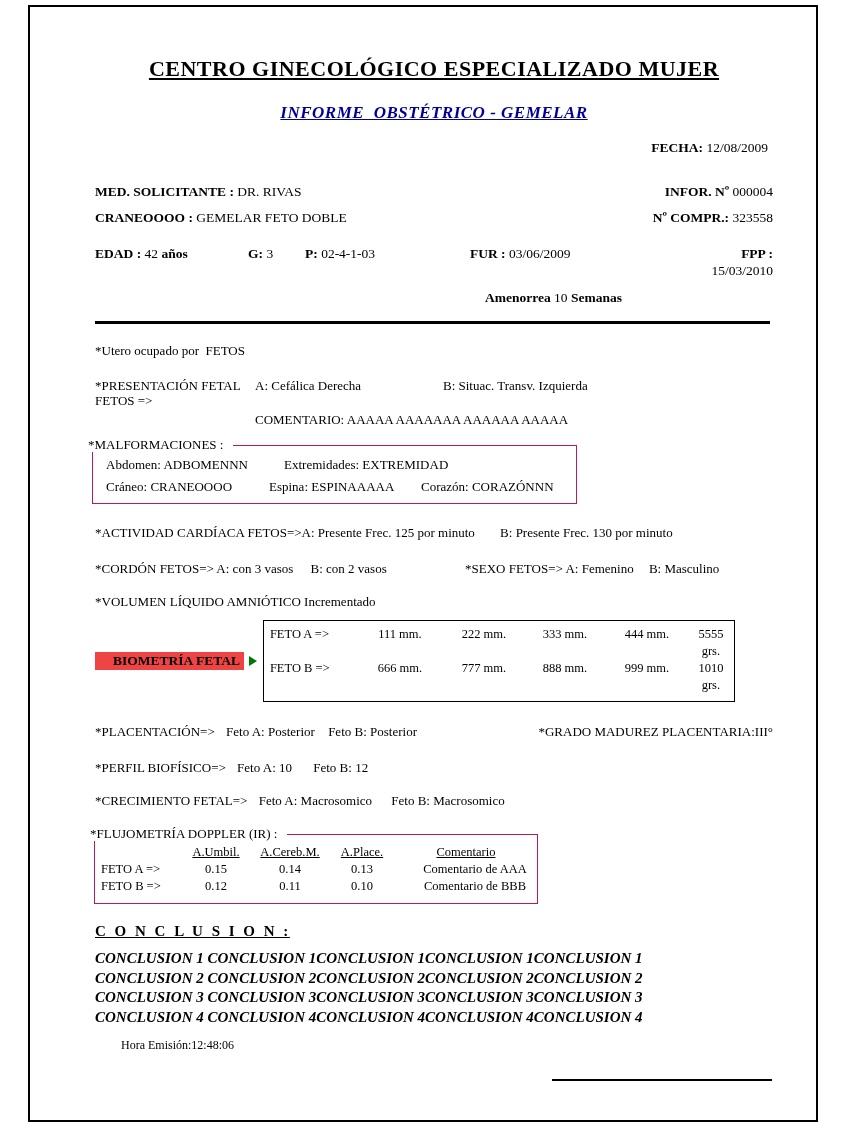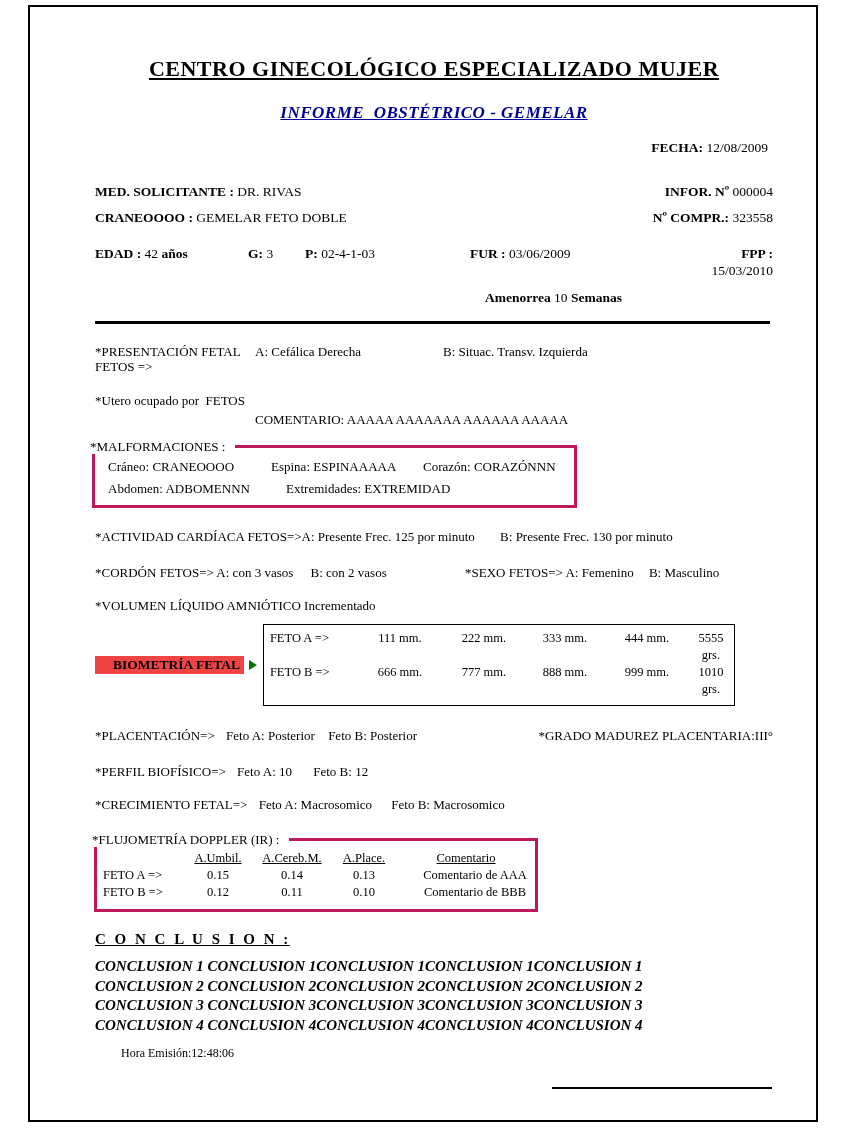--- a/index.html
+++ b/index.html
@@ -65,21 +65,21 @@
   
   .line{font-size:13px;line-height:15px;}
   .utero{margin-top:19px;}
   .present{margin-top:20px;display:flex;}
   .present .lbl{width:160px;}
   .present .pa{margin-left:0px;width:188px;}
   .coment{margin-top:4px;padding-left:160px;}
   
   .groupbox{
     position:relative;
-    border:3px solid #be185d;
+    border:1px solid #be185d;
     margin-top:18px;
     box-sizing:border-box;
   }
   .gb-label{
     position:absolute;top:-8px;left:-5px;
     background:#ffffff;
     padding-right:10px;
     font-size:13px;line-height:14px;
   }
   .malform-box{width:485px;margin-left:-3px;padding:11px 0 9px 13px;}
@@ -209,56 +209,56 @@
         </div>
         <div class="amen-row">
           <span class="b">Amenorrea</span>
           <span>10</span>
           <span class="b">Semanas</span>
         </div>
       </div>
 
       <div class="hr-black"></div>
 
+      <div class="line utero">
+        <span>*Utero ocupado por</span>&nbsp;
+        <span>FETOS</span>
+      </div>
+
       <div class="line present">
         <span class="lbl">*PRESENTACIÓN FETAL FETOS =&gt;</span>
         <span class="pa">A: Cefálica Derecha</span>
         <span>B: Situac. Transv. Izquierda</span>
       </div>
-
-      <div class="line utero">
-        <span>*Utero ocupado por</span>&nbsp;
-        <span>FETOS</span>
-      </div>
       <div class="line coment">COMENTARIO: AAAAA AAAAAAA AAAAAA AAAAA</div>
 
       <div class="groupbox malform-box">
         <span class="gb-label">*MALFORMACIONES :</span>
+        <div class="malform-row">
+          <span class="mw4">
+            <span>Abdomen:</span>
+            <span>ADBOMENNN</span>
+          </span>
+          <span class="mw5">
+            <span>Extremidades:</span>
+            <span>EXTREMIDAD</span>
+          </span>
+        </div>
         <div class="malform-row">
           <span class="mw1">
             <span>Cráneo:</span>
             <span>CRANEOOOO</span>
           </span>
           <span class="mw2">
             <span>Espina:</span>
             <span>ESPINAAAAA</span>
           </span>
           <span class="mw3">
             <span>Corazón:</span>
             <span>CORAZÓNNN</span>
-          </span>
-        </div>
-        <div class="malform-row">
-          <span class="mw4">
-            <span>Abdomen:</span>
-            <span>ADBOMENNN</span>
-          </span>
-          <span class="mw5">
-            <span>Extremidades:</span>
-            <span>EXTREMIDAD</span>
           </span>
         </div>
       </div>
 
       <div class="line actividad">
         <span>*ACTIVIDAD CARDÍACA FETOS=&gt;</span><span>A: Presente Frec. 125 por minuto</span>
         <span style="margin-left:22px;">B: Presente Frec. 130 por minuto</span>
       </div>
 
       <div class="line cordon-row">

